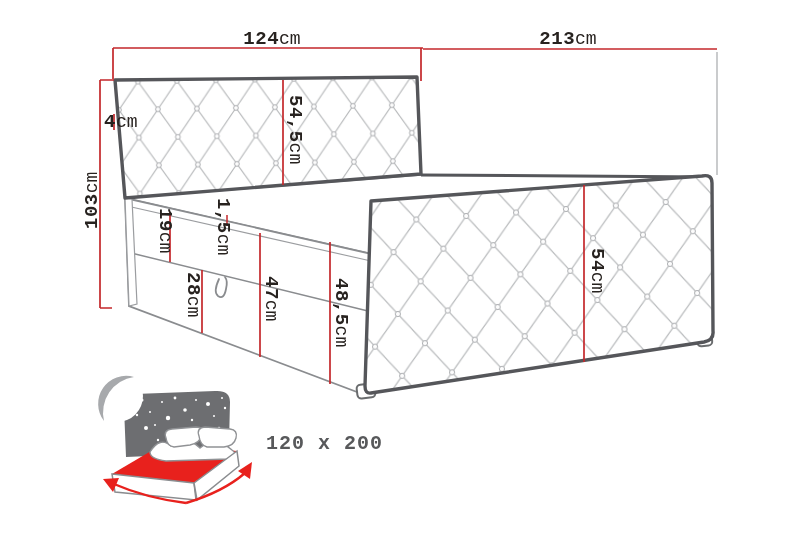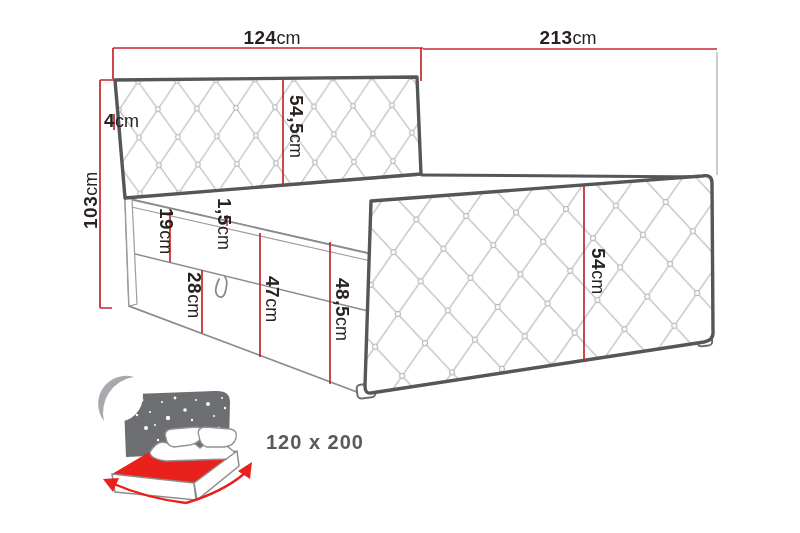--- a/index.html
+++ b/index.html
@@ -1,17 +1,17 @@
 <!DOCTYPE html>
 <html><head>
 <meta charset="utf-8">
 <style>
   html,body{margin:0;padding:0;background:#ffffff;}
   .stage{position:relative;width:800px;height:533px;background:#fff;overflow:hidden;
-         font-family:Liberation Sans, sans-serif;}
+         font-family:Liberation Mono, monospace;}
   svg{display:block;}
   text{fill:#27221f;}
   .num{font-weight:700;font-size:19px;letter-spacing:.5px;}
   .unit{font-weight:400;font-size:18px;}
   .sizelabel{font-weight:700;font-size:20px;fill:#58595b;letter-spacing:1px;}
 </style>
 </head>
 <body>
 
 <div class="stage">

